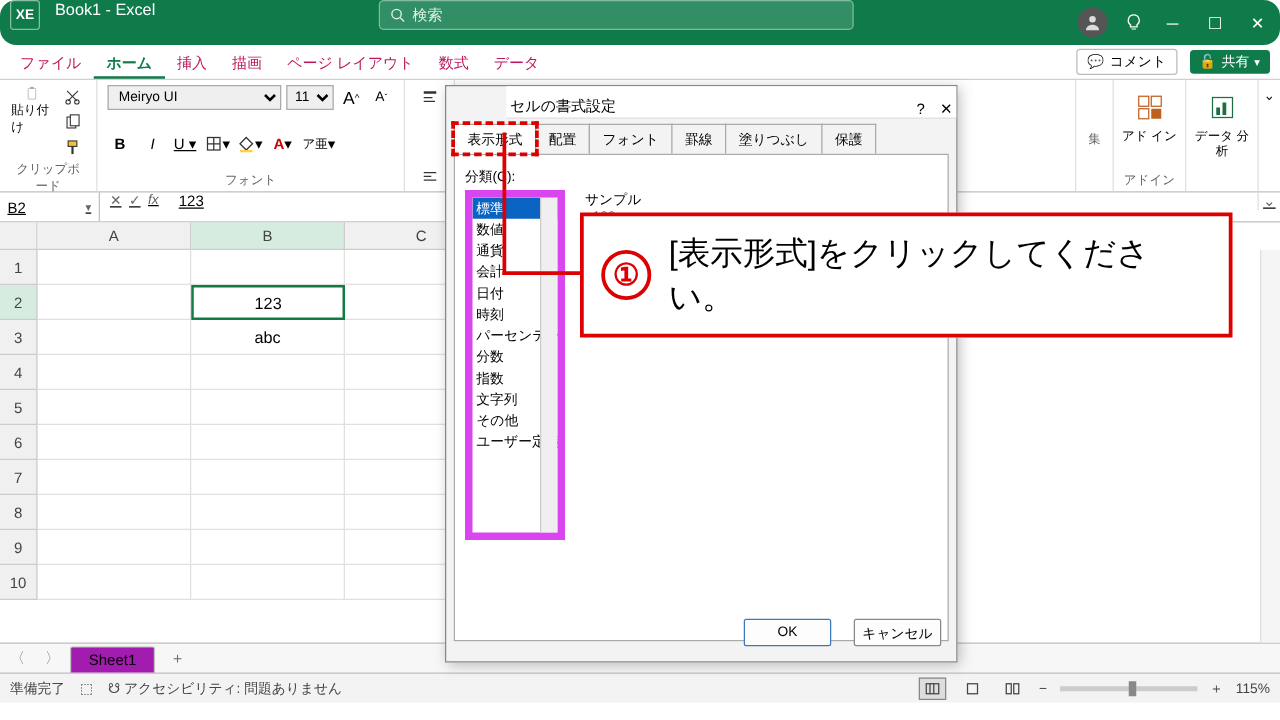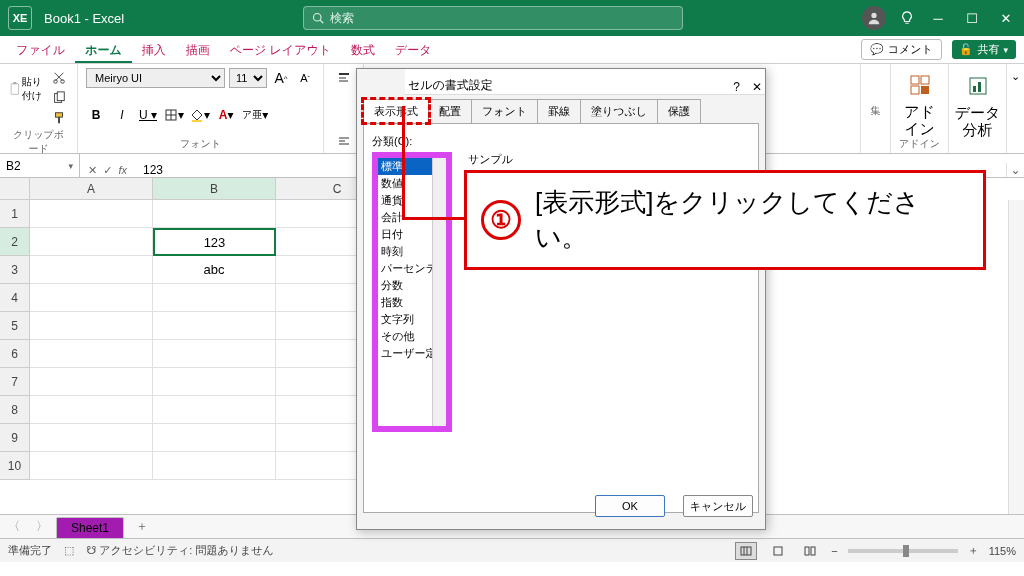--- a/index.html
+++ b/index.html
@@ -1,19 +1,19 @@
 <!DOCTYPE html>
 <html><head>
 <meta charset="utf-8">
 <style>
 * { margin: 0; padding: 0; box-sizing: border-box; font-family: "Meiryo UI", "Segoe UI", sans-serif; }
 body { width: 1024px; height: 576px; background: #fff; position: relative; overflow: hidden; }
 
 
-.titlebar { height: 36px; background: #0f7b4a; color: #fff; display: flex; align-items: center; padding: 0 8px; font-size: 13px; }
+.titlebar { height: 36px; background: #0f7b4a; color: #fff; display: flex; padding: 0 8px; font-size: 13px; border-radius: 13px; }
 .titlebar .xicon { width: 24px; height: 24px; border: 1px solid rgba(255,255,255,0.5); border-radius: 3px; display: flex; align-items: center; justify-content: center; font-size: 11px; font-weight: bold; margin-right: 12px; }
 .titlebar .title { flex: 0 0 auto; }
 .titlebar .searchwrap { flex: 1; display: flex; justify-content: center; }
 .titlebar .search { width: 380px; height: 24px; background: rgba(255,255,255,0.15); border: 1px solid rgba(255,255,255,0.4); border-radius: 4px; display: flex; align-items: center; padding: 0 8px; font-size: 12px; color: #e0f0e8; gap: 6px; }
 .titlebar .right { display: flex; align-items: center; gap: 14px; }
 .titlebar .avatar { width: 24px; height: 24px; background: #555; border-radius: 50%; display: flex; align-items: center; justify-content: center; }
 .titlebar .winbtn { width: 20px; text-align: center; cursor: pointer; }
 
 
 .ribtabs { height: 28px; background: #fff; border-bottom: 1px solid #d0d0d0; display: flex; align-items: stretch; font-size: 12px; padding-left: 6px; }
@@ -23,37 +23,37 @@
 .ribtabs .rt { display: flex; align-items: center; gap: 10px; padding-right: 8px; }
 .ribtabs .comment { border: 1px solid #bbb; border-radius: 3px; padding: 2px 8px; font-size: 11px; display:flex; align-items:center; gap:4px; }
 .ribtabs .share { background: #0f7b4a; color: #fff; border-radius: 3px; padding: 2px 8px; font-size: 11px; display:flex; align-items:center; gap:4px; }
 
 
 .ribbon { height: 90px; background: #fff; border-bottom: 1px solid #c0c0c0; display: flex; font-size: 11px; }
 .ribgrp { border-right: 1px solid #e0e0e0; padding: 4px 8px 2px; display: flex; flex-direction: column; justify-content: space-between; }
 .grplabel { text-align: center; font-size: 10px; color: #666; }
 .clipbd { width: 78px; }
 .clipbd .top { display: flex; gap: 4px; }
-.pasteicon { width: 38px; height: 42px; display: flex; flex-direction: row; align-items: center; justify-content: center; border: 1px solid transparent; }
+.pasteicon { width: 38px; height: 42px; display: flex; flex-direction: column; align-items: center; justify-content: center; border: 1px solid transparent; }
 .smbtn { width: 22px; height: 20px; display: flex; align-items: center; justify-content: center; }
 .fontgrp { width: 246px; }
 .fontsel { width: 140px; height: 20px; border: 1px solid #aaa; font-size: 11px; padding: 1px 4px; }
 .sizesel { width: 38px; height: 20px; border: 1px solid #aaa; font-size: 11px; padding: 1px 2px; }
 .fontrow { display: flex; align-items: center; gap: 4px; }
 .fontrow2 { display: flex; align-items: center; gap: 6px; margin-top: 4px; }
 .icbtn { min-width: 20px; height: 20px; display: flex; align-items: center; justify-content: center; font-size: 12px; cursor: pointer; }
 .aligngrp { width: 40px; }
 .endgroups { display: flex; margin-left: auto; }
 .endgrp { width: 58px; display: flex; flex-direction: column; align-items: center; justify-content: flex-start; padding: 6px 4px 2px; border-left: 1px solid #e0e0e0; }
 .endgrp .eicon { height: 32px; display: flex; align-items: center; justify-content: center; }
-.endgrp .elab { font-size: 15px; text-align: center; line-height: 1.15; margin-top: 2px; }
+.endgrp .elab { font-size: 10px; text-align: center; line-height: 1.15; margin-top: 2px; }
 .endgrp .glab { font-size: 10px; color: #666; margin-top: auto; }
 
 
-.fbarrow { height: 24px; border-bottom: 1px solid #c0c0c0; display: flex; align-items: flex-end; font-size: 12px; }
+.fbarrow { height: 24px; border-bottom: 1px solid #c0c0c0; display: flex; align-items: flex-start; font-size: 12px; text-decoration: underline; }
 .namebox { width: 80px; height: 100%; border-right: 1px solid #c0c0c0; padding: 0 6px; display: flex; align-items: center; justify-content: space-between; }
 .fxicons { display: flex; gap: 6px; padding: 0 8px; color: #666; font-size: 11px; }
 .fbar { flex: 1; padding: 0 8px; }
 .fbar-expand { width: 18px; text-align: center; color: #666; border-left: 1px solid #e0e0e0; }
 
 
 .gridarea { display: flex; height: 336px; position: relative; }
 .colhdrs-row { height: 22px; display: flex; }
 .corner { width: 30px; height: 22px; background: #f0f0f0; border-right: 1px solid #ccc; border-bottom: 1px solid #ccc; }
 .colhdr { flex: 0 0 123px; height: 22px; background: #f0f0f0; border-right: 1px solid #ccc; border-bottom: 1px solid #ccc; display: flex; align-items: center; justify-content: center; font-size: 12px; color: #444; }

